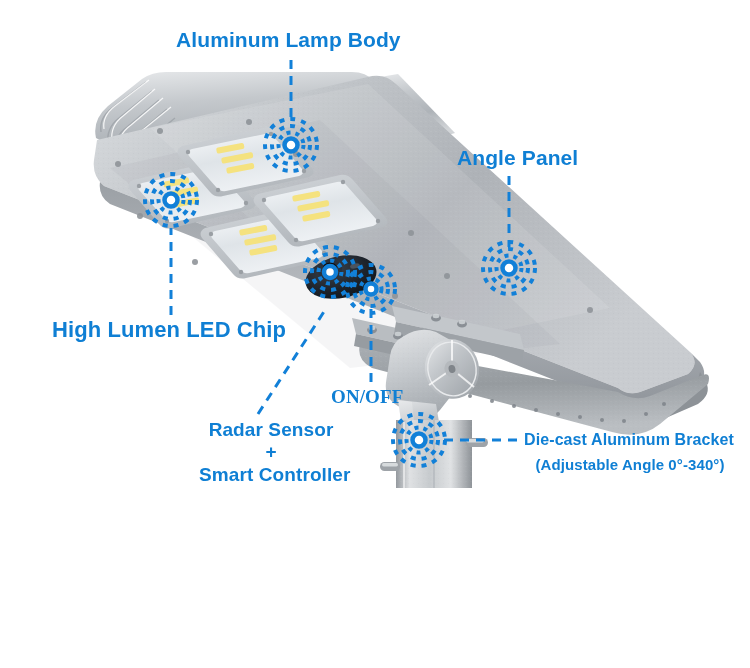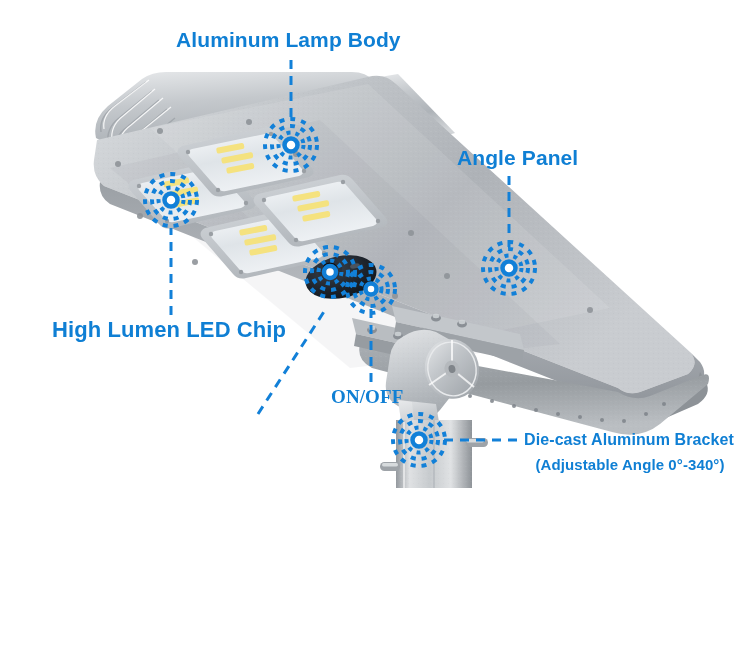--- a/index.html
+++ b/index.html
@@ -452,18 +452,23 @@
   </svg>
 
   <div class="label lbl-lamp-body">Aluminum Lamp Body</div>
 
   <div class="label lbl-solar">Angle Panel</div>
 
   <div class="label lbl-led">High Lumen LED Chip</div>
 
   <div class="label lbl-onoff">ON/OFF</div>
 
+  <div class="label lbl-radar center">
+    <span class="radar-line">Radar Sensor</span>
+    <span class="radar-line">+</span>
+    <span class="radar-line">Smart Controller</span>
+  </div>
 
   <div class="label lbl-bracket">Die-cast Aluminum Bracket</div>
 
   <div class="label lbl-bracket-sub">(Adjustable Angle 0°-340°)</div>
 
 </div>
 
 </body></html>

